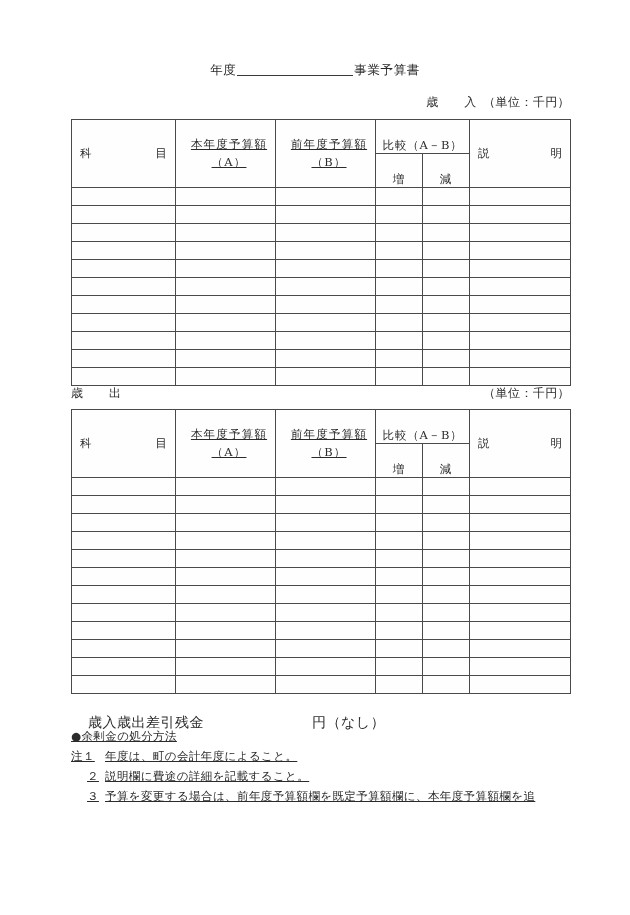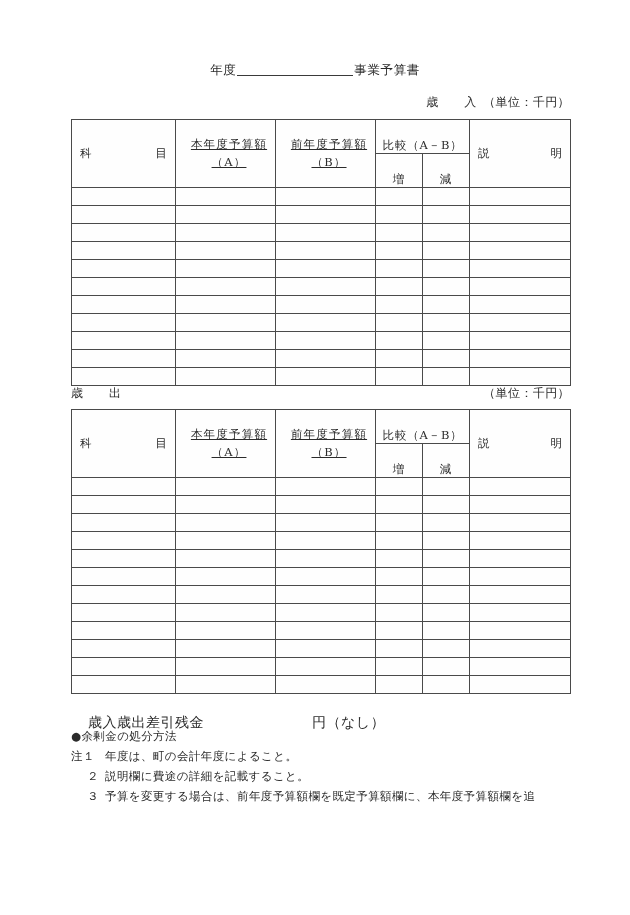--- a/index.html
+++ b/index.html
@@ -149,20 +149,21 @@
 
   
   #notes-block {
     position: absolute;
     left: 71px;
     top: 726px;
     width: 505px;
     font-size: 11.5px;
     line-height: 1.75;
     letter-spacing: 0.4px;
+    text-decoration: underline;
   }
   .note-heading {
     white-space: nowrap;
   }
   .note-item {
     display: flex;
     align-items: center;
   }
   .note-marker {
     flex: 0 0 auto;

